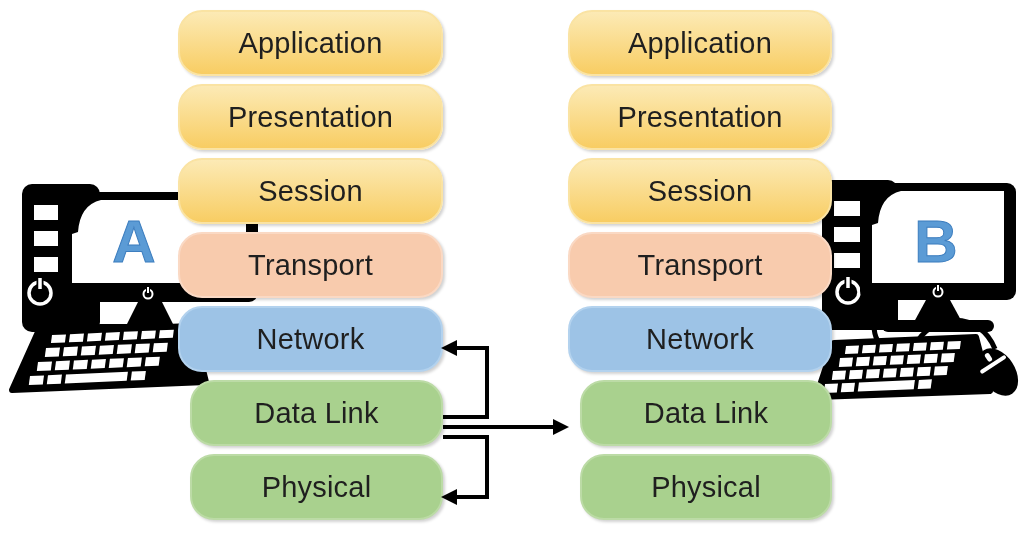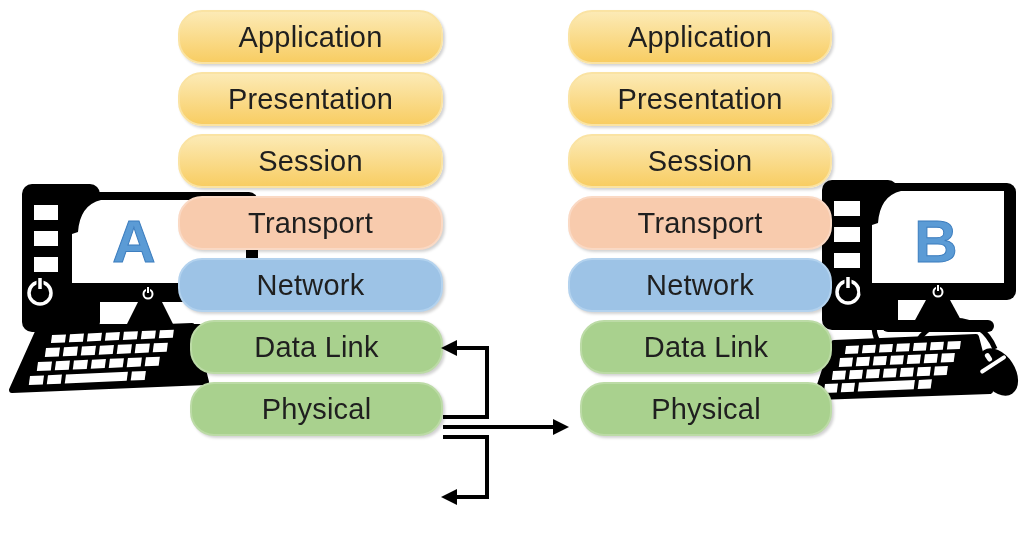--- a/index.html
+++ b/index.html
@@ -9,21 +9,21 @@
     --layer-green:#A9D18E; --layer-green-border:#BCDBA6;
     --text:#1f1f1f; --computer:#000000; --letter-blue:#5B9BD5; --arrow:#000000; --bg:#ffffff;
   }
   html,body{margin:0;padding:0;}
   body{font-family:"Liberation Sans",sans-serif;background:var(--bg);}
   #canvas{position:relative;width:1024px;height:540px;background:var(--bg);overflow:hidden;}
 
   .pc{position:absolute;z-index:10;}
   .stack{position:absolute;top:10px;z-index:20;}
   .lyr{
-    box-sizing:border-box;height:54px;margin-bottom:8px;border-radius:24px;
+    box-sizing:border-box;height:66px;margin-bottom:8px;border-radius:24px;
     display:flex;align-items:center;justify-content:center;
     font-size:29px;color:var(--text);letter-spacing:0.2px;
     box-shadow:2px 2px 3px rgba(0,0,0,0.18);
   }
   .lyr.yellow{background:linear-gradient(to bottom,var(--layer-yellow-top),var(--layer-yellow-bottom));border:2px solid var(--layer-yellow-border);}
   .lyr.peach{background:var(--layer-peach);border:2px solid var(--layer-peach-border);}
   .lyr.blue{background:var(--layer-blue);border:2px solid var(--layer-blue-border);margin-top:8px;}
   .lyr.green{background:var(--layer-green);border:2px solid var(--layer-green-border);margin-left:12px;}
 
   #stackA{left:178px;width:265px;}

